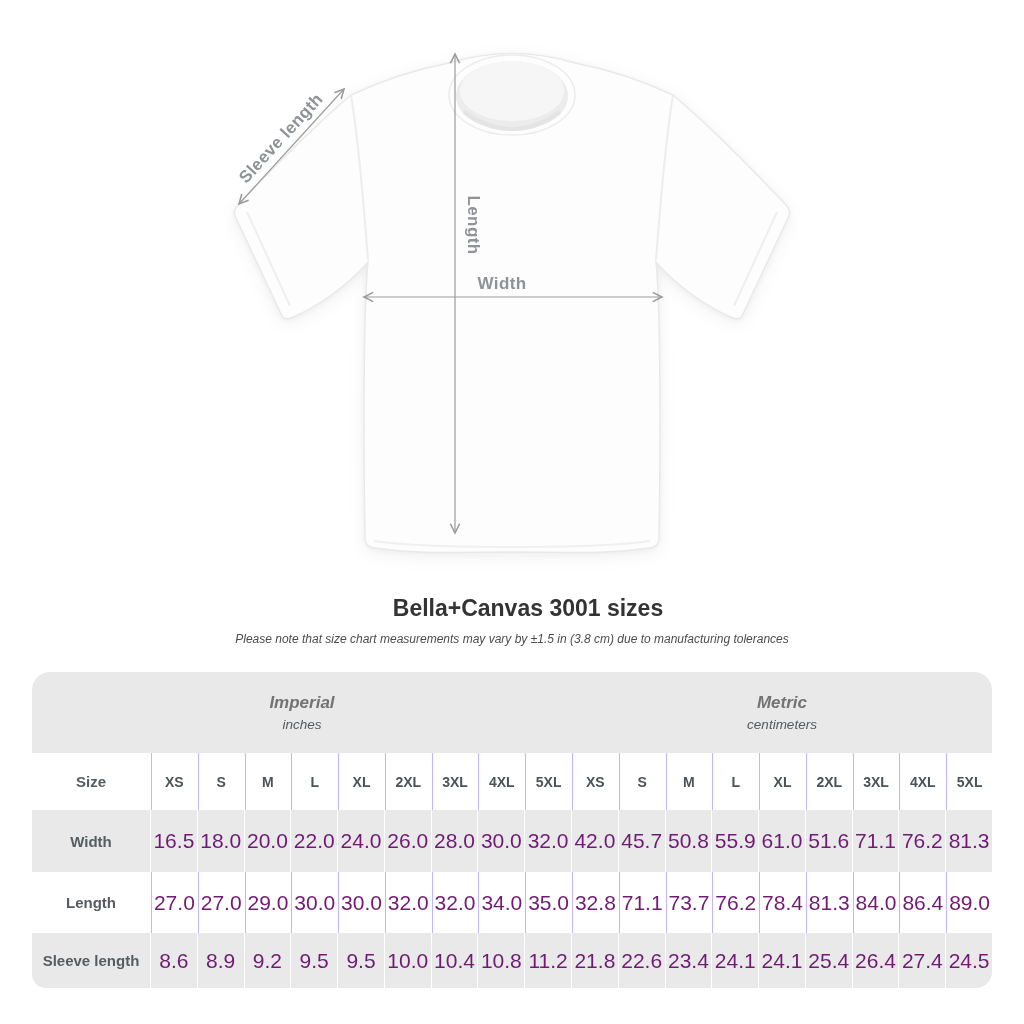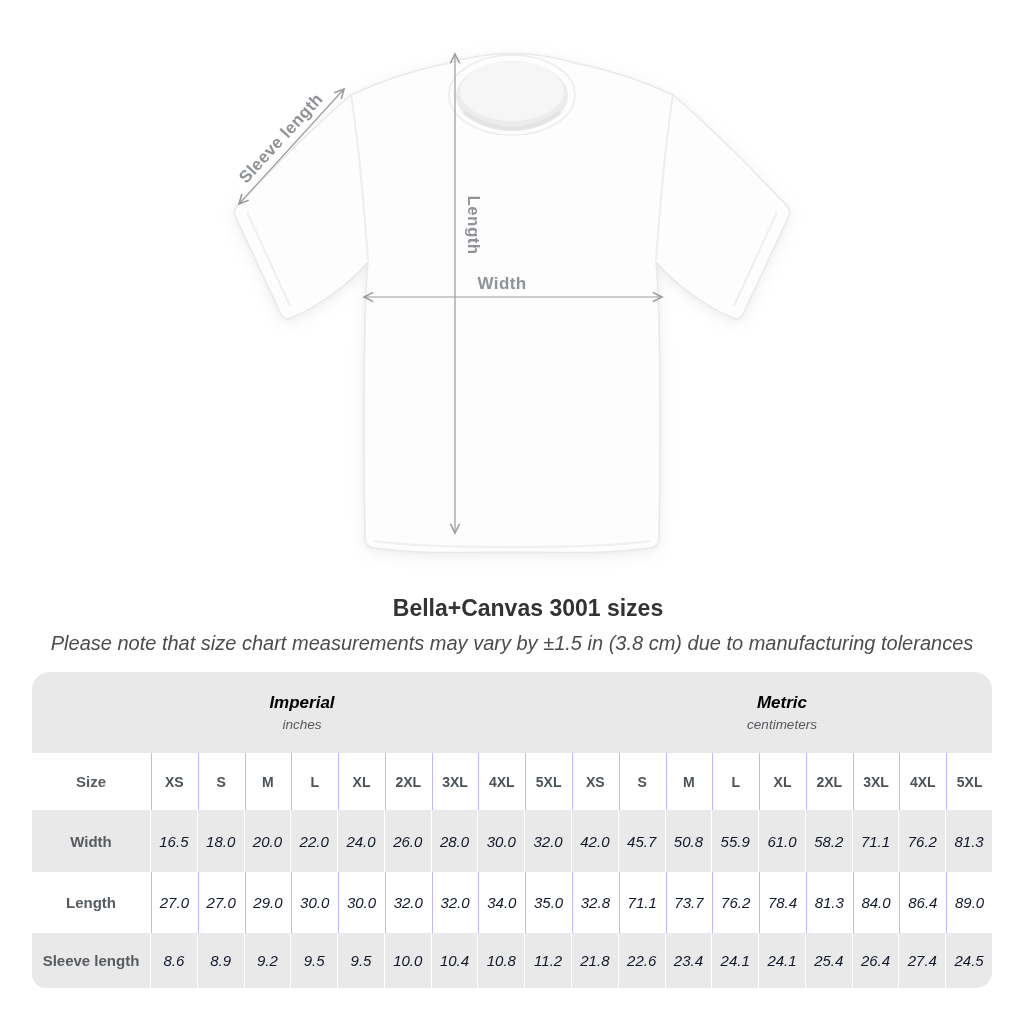--- a/index.html
+++ b/index.html
@@ -8,35 +8,35 @@
     background:#ffffff;font-family:"Liberation Sans",sans-serif;
   }
   .figure-wrap{position:absolute;top:0;left:0;width:1024px;height:580px;}
   .dim-label{font-weight:bold;font-size:17px;fill:#8f9296;letter-spacing:.4px;}
   .page-title{
     position:absolute;top:595px;left:16px;width:1024px;text-align:center;
     font-size:23px;font-weight:bold;color:#333333;
   }
   .page-subtitle{
     position:absolute;top:632px;left:0;width:1024px;text-align:center;
-    font-size:20px;font-style:italic;color:#4c4c4c;
+    font-size:12px;font-style:italic;color:#4c4c4c;
   }
   .size-table{position:absolute;left:32px;top:672px;width:960px;}
   .band{height:81px;background:#e9e9e9;border-radius:18px 18px 0 0;display:flex;}
   .band-half{display:flex;flex-direction:column;align-items:center;justify-content:center;}
   .band-left{width:540px;}
   .band-right{flex:1;}
-  .unit-title{font-weight:bold;font-style:italic;font-size:17px;color:#000000;}
+  .unit-title{font-weight:bold;font-style:italic;font-size:17px;color:#737373;}
   .unit-sub{font-style:italic;font-size:13.5px;color:#55595d;margin-top:4px;}
   .trow{display:grid;grid-template-columns:118px repeat(18,1fr);column-gap:1px;}
   .size-row{height:57px;}
   .cell{display:flex;align-items:center;justify-content:center;}
   .lab{font-weight:bold;color:#565c61;font-size:15px;}
   .head{font-weight:bold;color:#4b5258;font-size:14px;}
-  .num{color:#0f172a;font-size:15px;font-style:italic;}
+  .num{color:#701a75;font-size:21px;}
   .r-gray .cell{background:#e9e9e9;}
   .r-white .cell.data{border-left:1px solid #c4b5fd;}
   .r-last .cell:first-child{border-radius:0 0 0 14px;}
   .r-last .cell:last-child{border-radius:0 0 16px 0;}
 </style>
 </head>
 <body>
 
 <div class="figure-wrap">
   <svg width="1024" height="580" viewBox="0 0 1024 580">
@@ -137,21 +137,21 @@
         <div class="cell data num">24.0</div>
         <div class="cell data num">26.0</div>
         <div class="cell data num">28.0</div>
         <div class="cell data num">30.0</div>
         <div class="cell data num">32.0</div>
         <div class="cell data num">42.0</div>
         <div class="cell data num">45.7</div>
         <div class="cell data num">50.8</div>
         <div class="cell data num">55.9</div>
         <div class="cell data num">61.0</div>
-        <div class="cell data num">58.2</div>
+        <div class="cell data num">51.6</div>
         <div class="cell data num">71.1</div>
         <div class="cell data num">76.2</div>
         <div class="cell data num">81.3</div>
       </div>
       <div class="trow r-white" style="height: 61px;">
         <div class="cell lab">Length</div>
         <div class="cell data num">27.0</div>
         <div class="cell data num">27.0</div>
         <div class="cell data num">29.0</div>
         <div class="cell data num">30.0</div>

